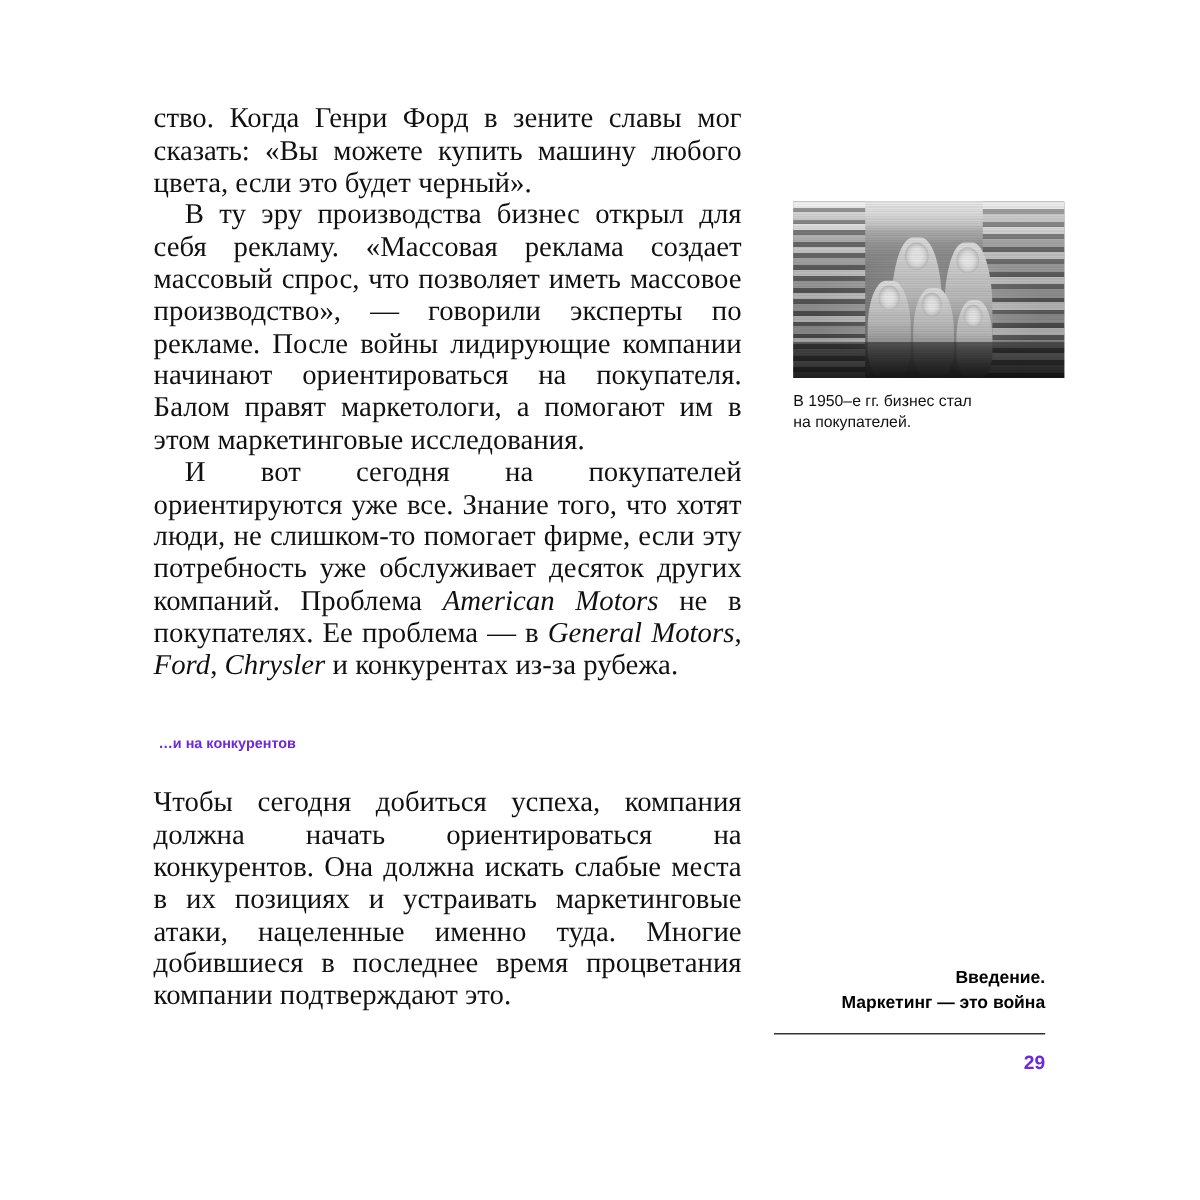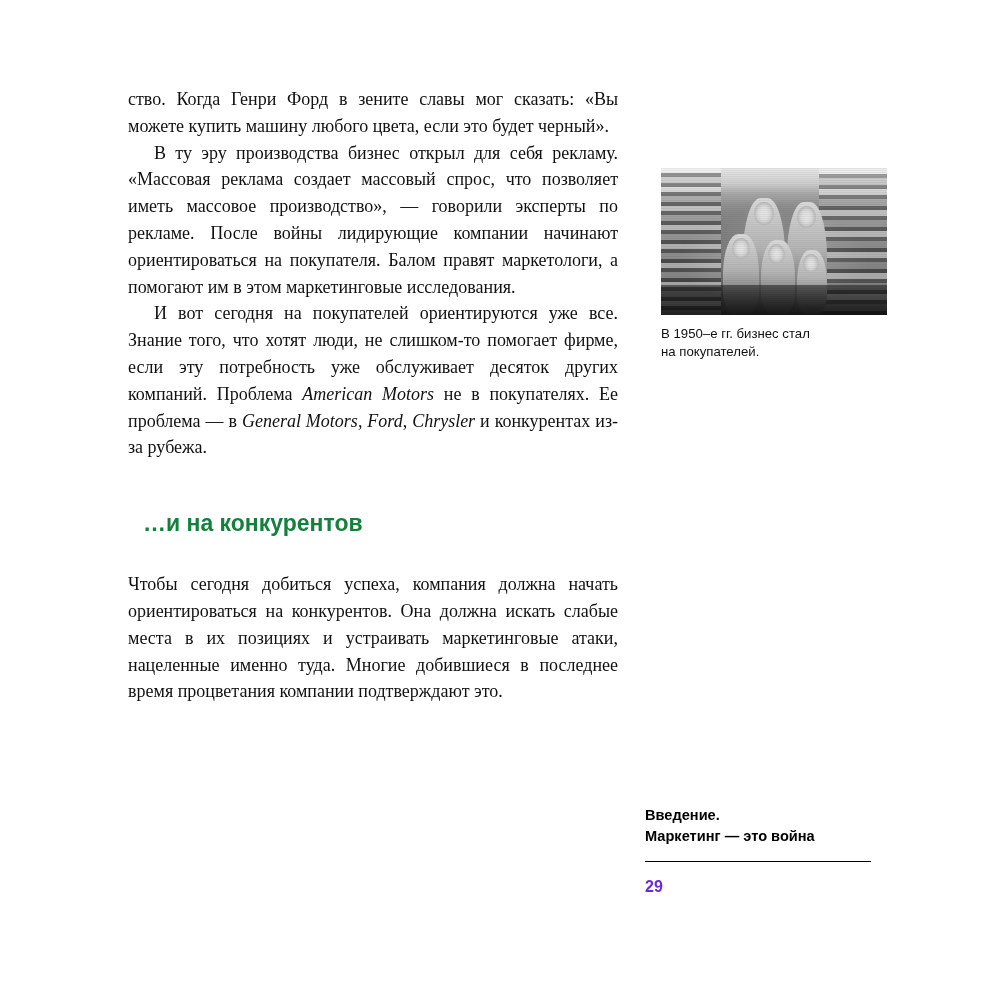--- a/index.html
+++ b/index.html
@@ -26,45 +26,45 @@
   
   .text-column {
     position: absolute;
     left: 128px;
     top: 86px;
     width: 490px;
   }
 
   .para {
     margin: 0;
-    font-size: 18px;
+    font-size: 24px;
     line-height: 26.8px;
     text-align: justify;
     text-justify: inter-word;
     hyphens: manual;
     font-family: "Liberation Serif", serif;
   }
   .para.indent {
     text-indent: 26px;
   }
   .para + .para {
     margin-top: 0;
   }
 
   .italic {
     font-style: italic;
   }
 
   .subhead {
-    margin: 15px;
+    margin: 4px;
     font-family: "Liberation Sans", sans-serif;
     font-weight: bold;
-    font-size: 23px;
+    font-size: 12px;
     line-height: 22px;
-    color: #15803d;
+    color: #6d28d9;
   }
 
   .gap-before-subhead { height: 36px; }
   .gap-after-subhead  { height: 22px; }
 
   
   .sidebar {
     position: absolute;
     left: 661px;
     top: 168px;
@@ -157,20 +157,21 @@
     line-height: 18px;
     color: #111111;
   }
 
   
   .footer-block {
     position: absolute;
     left: 645px;
     top: 805px;
     width: 226px;
+    text-align: right;
   }
   .footer-title {
     font-family: "Liberation Sans", sans-serif;
     font-weight: bold;
     font-size: 14.6px;
     line-height: 21px;
     color: #000000;
   }
   .footer-rule {
     margin-top: 14px;

